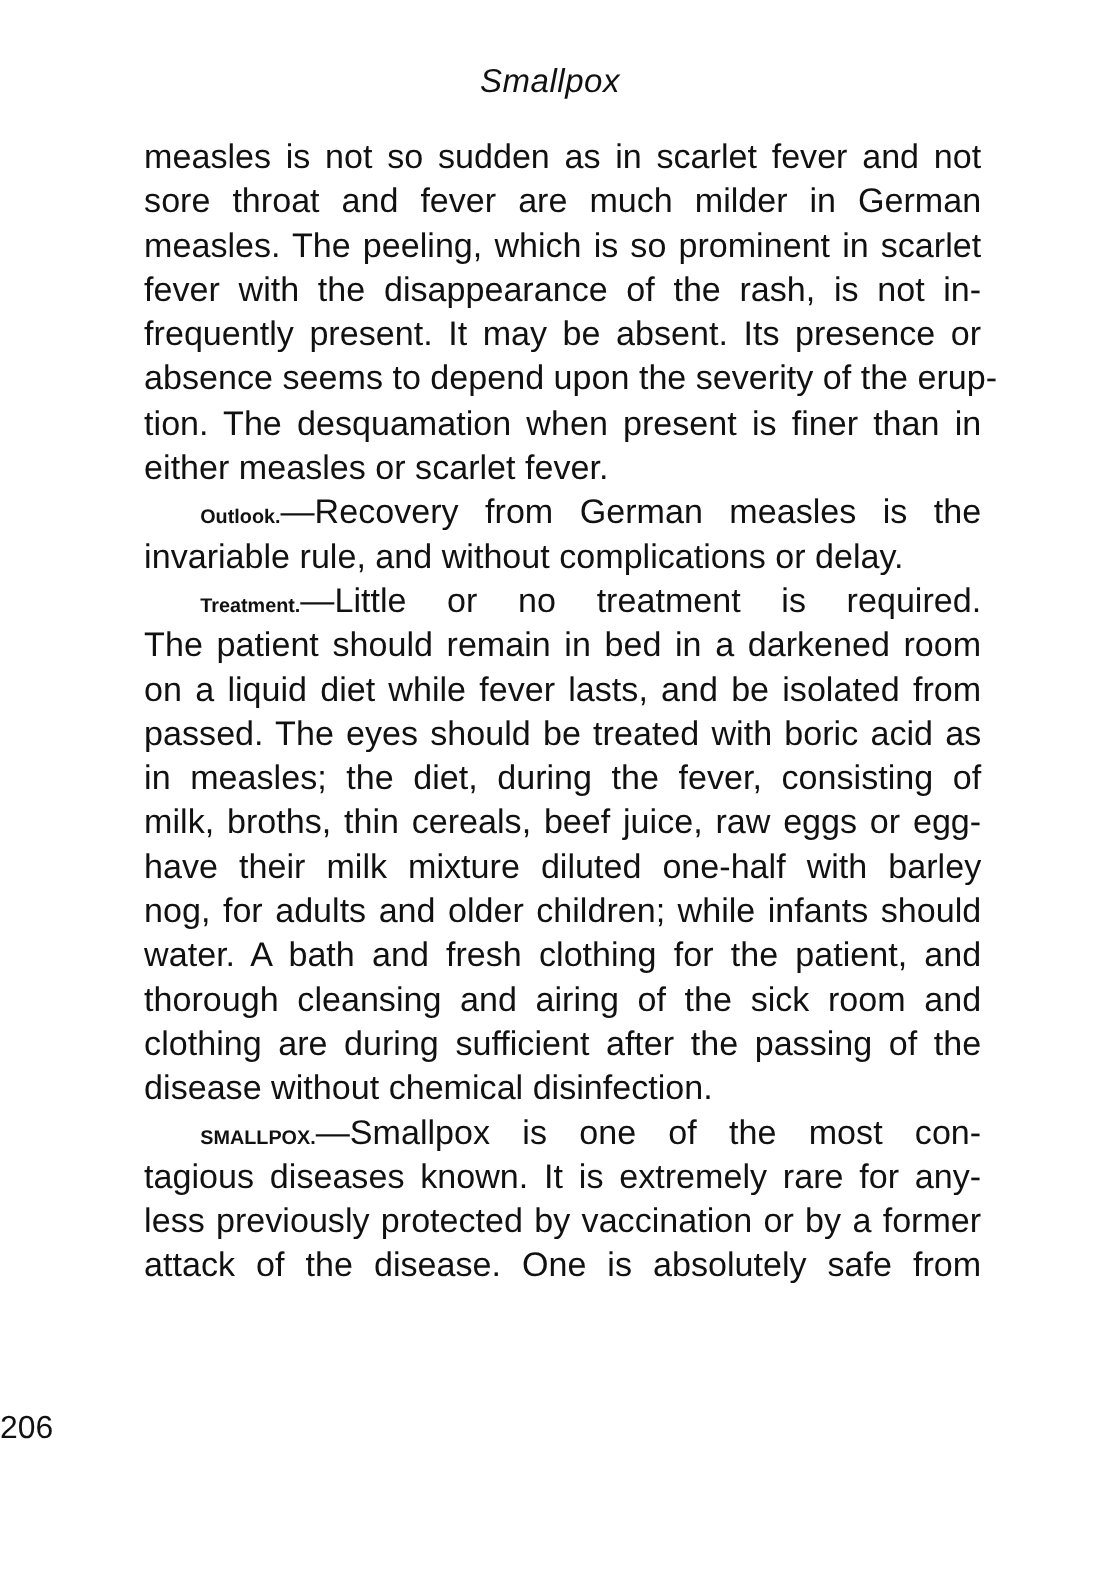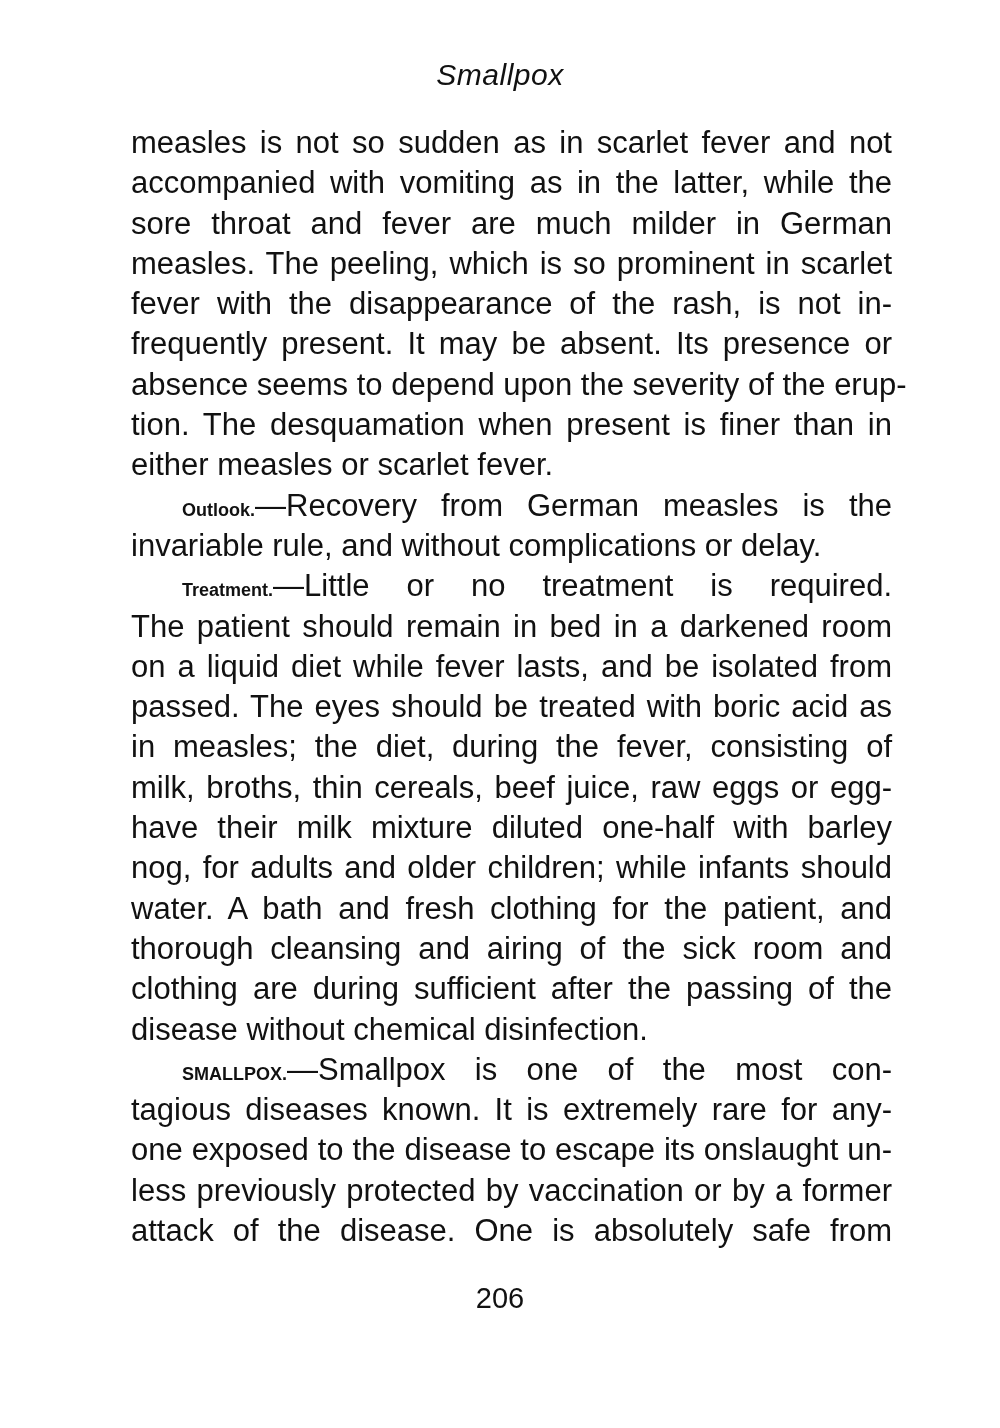--- a/index.html
+++ b/index.html
@@ -4,31 +4,30 @@
 <style>
   html, body { margin: 0; padding: 0; background: #ffffff; }
   body { width: 1000px; height: 1428px; position: relative; overflow: hidden; }
   .page { position: absolute; left: 0; top: 0; width: 1000px; height: 1420px; background: #ffffff; color: #111; font-family: Liberation Sans, sans-serif; }
   .running-head { position: absolute; top: 58px; left: 0; width: 1000px; text-align: center; font-style: italic; font-size: 30px; letter-spacing: 0.5px; }
   .body-text { position: absolute; left: 131px; top: 123px; width: 761px; }
   .line { height: 40.3px; font-size: 31px; line-height: 40.3px; white-space: nowrap; text-align: justify; text-align-last: justify; }
   .line.last { text-align-last: left; }
   .line.indent { padding-left: 51px; }
   .bold { font-weight: bold; font-size: 18px; }
-  .folio { position: absolute; top: 1282px; left: 0; width: 1000px; text-align: center; font-size: 29px; }
+  .folio { position: absolute; top: 1282px; left: 0; width: 1000px; font-size: 29px; }
 </style>
 </head>
 <body>
 
 <div class="page">
   <div class="running-head">Smallpox</div>
 
   <div class="body-text">
     <div class="line">measles is not so sudden as in scarlet fever and not</div>
-    <div class="line">accompanied with vomiting as in the latter, while the</div>
     <div class="line">sore throat and fever are much milder in German</div>
     <div class="line">measles. The peeling, which is so prominent in scarlet</div>
     <div class="line">fever with the disappearance of the rash, is not in-</div>
     <div class="line">frequently present. It may be absent. Its presence or</div>
     <div class="line">absence seems to depend upon the severity of the erup-</div>
     <div class="line">tion. The desquamation when present is finer than in</div>
     <div class="line last">either measles or scarlet fever.</div>
 
     <div class="line indent"><span class="bold">Outlook.</span><span>—Recovery from German measles is the</span></div>
     <div class="line last">invariable rule, and without complications or delay.</div>
@@ -41,19 +40,18 @@
     <div class="line">milk, broths, thin cereals, beef juice, raw eggs or egg-</div>
     <div class="line">have their milk mixture diluted one-half with barley</div>
     <div class="line">nog, for adults and older children; while infants should</div>
     <div class="line">water. A bath and fresh clothing for the patient, and</div>
     <div class="line">thorough cleansing and airing of the sick room and</div>
     <div class="line">clothing are during sufficient after the passing of the</div>
     <div class="line last">disease without chemical disinfection.</div>
 
     <div class="line indent"><span class="bold">SMALLPOX.</span><span>—Smallpox is one of the most con-</span></div>
     <div class="line">tagious diseases known. It is extremely rare for any-</div>
-    <div class="line">one exposed to the disease to escape its onslaught un-</div>
     <div class="line">less previously protected by vaccination or by a former</div>
     <div class="line">attack of the disease. One is absolutely safe from</div>
   </div>
 
   <div class="folio">206</div>
 </div>
 
 </body></html>

